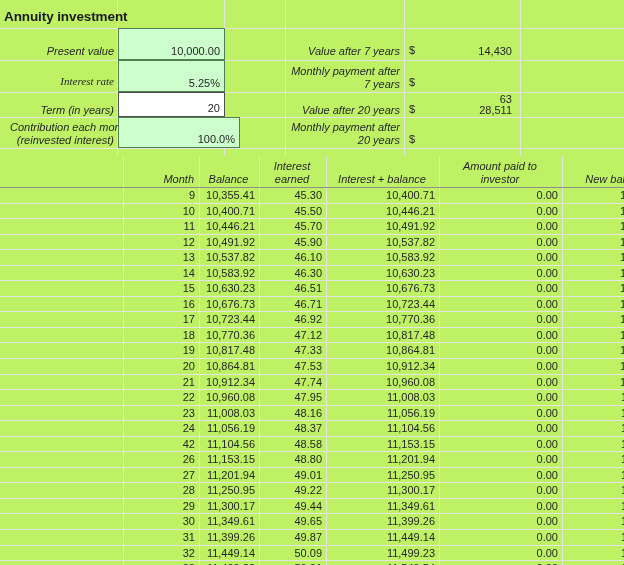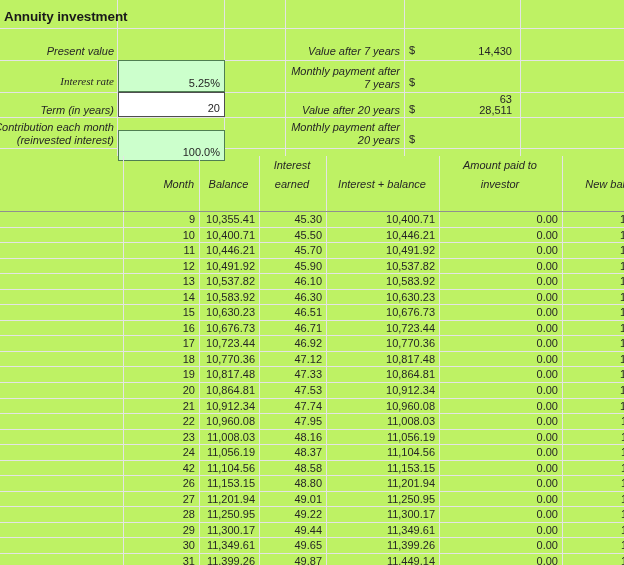--- a/index.html
+++ b/index.html
@@ -46,21 +46,20 @@
 
   
   .lbl {
     font-style: italic;
     text-align: right;
     font-size: 11px;
     color: #262626;
     display: flex;
     flex-direction: column;
     justify-content: flex-end;
-    align-items: flex-end;
   }
   .lbl span { display: block; }
 
   
   .inputbox {
     background: #ccffcc;
     border: 1px solid #4f7f52;
     display: flex;
     align-items: flex-end;
     justify-content: flex-end;
@@ -118,24 +117,24 @@
     text-align: right;
     white-space: nowrap;
     overflow: hidden;
     color: #262626;
     font-weight: normal;
   }
   #datatable th {
     font-style: italic;
     vertical-align: bottom;
     height: 30px;
-    line-height: 19px;
+    line-height: 13px;
     border-bottom: 1px solid #8f8f8f;
     text-align: center;
-    padding-bottom: 17px;
+    padding-bottom: 1px;
   }
   #datatable th.spacer-head,
   #datatable td.spacer {
     border-right: 1px solid #e4e4e4;
     border-bottom: 1px solid #e4e4e4;
   }
   #datatable th.spacer-head { border-bottom: 1px solid #8f8f8f; }
   #datatable tr td:last-child,
   #datatable tr th:last-child { border-right: none; }
   .col-a { width: 117px; }
@@ -174,27 +173,30 @@
     <span>Interest rate</span>
   </div>
   <div class="cell lbl" style="left:10px; top:99px; width:104px; height:18px;">
     <span>Term (in years)</span>
   </div>
   <div class="cell lbl" style="left:10px; top:117px; width:104px; height:30px;">
     <span>Contribution each month</span>
     <span>(reinvested interest)</span>
   </div>
 
+  <div class="cell inputbox" style="left:118px; top:28px; width:107px; height:32px;">
+    <span>10,000.00</span>
+  </div>
   <div class="cell inputbox" style="left:118px; top:60px; width:107px; height:32px;">
     <span>5.25%</span>
   </div>
   <div class="cell inputbox plain" style="left:118px; top:92px; width:107px; height:25px;">
     <span>20</span>
   </div>
-  <div class="cell inputbox" style="left:118px; top:117px; width:107px; height:31px;margin-top:13px;">
+  <div class="cell inputbox" style="left:118px; top:117px; width:122px; height:31px;">
     <span>100.0%</span>
   </div>
 
   <div class="cell lbl" style="left:288px; top:40px; width:112px; height:18px;">
     <span>Value after 7 years</span>
   </div>
   <div class="cell lbl" style="left:288px; top:60px; width:112px; height:31px;">
     <span>Monthly payment after</span>
     <span>7 years</span>
   </div>

